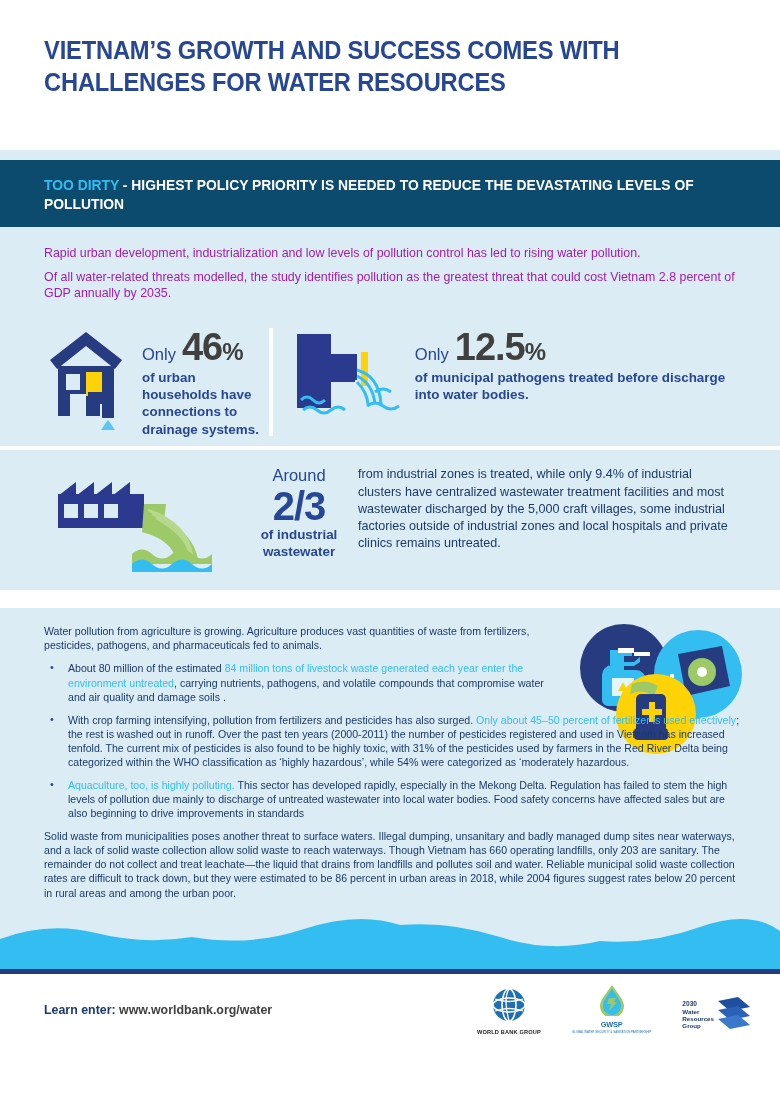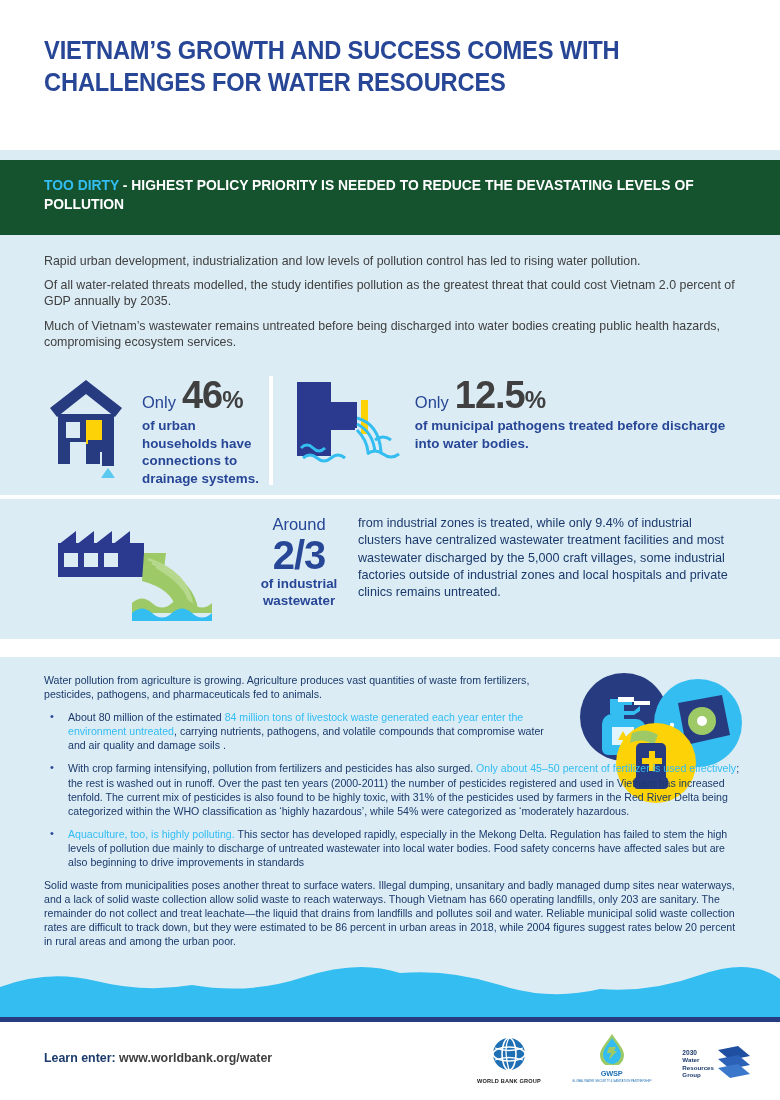--- a/index.html
+++ b/index.html
@@ -20,40 +20,40 @@
     letter-spacing: -0.2px;
     line-height: 1.26;
     text-transform: uppercase;
     transform: scaleX(0.93);
     transform-origin: left center;
   }
 
   
   .band-spacer { height: 10px; background: #dbecf5; }
   .navy-band {
-    background: #14532d;
-    padding: 16px 44px 20px 44px;
+    background: #0c4a6e;
+    padding: 16px 44px 12px 44px;
   }
   .band-line {
     color: #ffffff;
     font-size: 14.6px;
     font-weight: bold;
     line-height: 1.32;
     text-transform: uppercase;
     letter-spacing: 0px;
     transform: scaleX(0.95);
     transform-origin: left center;
   }
   .band-line .hl { color: #33bdf2; }
 
   
   .sec-pale { background: #dbecf5; }
   .intro { padding: 18px 44px 10px 44px; }
   .intro p {
-    color: #404040;
+    color: #a21caf;
     font-size: 12.4px;
     line-height: 1.32;
     margin-bottom: 8px;
   }
 
   
   .stats-row1 {
     display: flex;
     align-items: flex-start;
     padding: 6px 30px 8px 44px;
@@ -163,22 +163,21 @@
 <div class="band-spacer"></div>
 
 <div class="navy-band">
   <div class="band-line"><span class="hl">TOO DIRTY</span><span> - </span><span>HIGHEST POLICY PRIORITY IS NEEDED TO REDUCE THE DEVASTATING LEVELS OF POLLUTION</span></div>
 </div>
 
 <div class="sec-pale">
 
   <div class="intro">
     <p>Rapid urban development, industrialization and low levels of pollution control has led to rising water pollution.</p>
-    <p>Of all water-related threats modelled, the study identifies pollution as the greatest threat that could cost Vietnam 2.0 percent of GDP annually by 2035.</p>
-    <p>Much of Vietnam’s wastewater remains untreated before being discharged into water bodies creating public health hazards, compromising ecosystem services.</p>
+    <p>Of all water-related threats modelled, the study identifies pollution as the greatest threat that could cost Vietnam 2.8 percent of GDP annually by 2035.</p>
   </div>
 
   <div class="stats-row1">
 
     <div class="stat-cell one">
       <div class="stat-ico">
         <svg width="84" height="104" viewBox="0 0 84 104">
 
           <path d="M6 34 L42 6 L78 34 L71 43 L42 20 L13 43 Z" fill="#263b80"></path>
 

